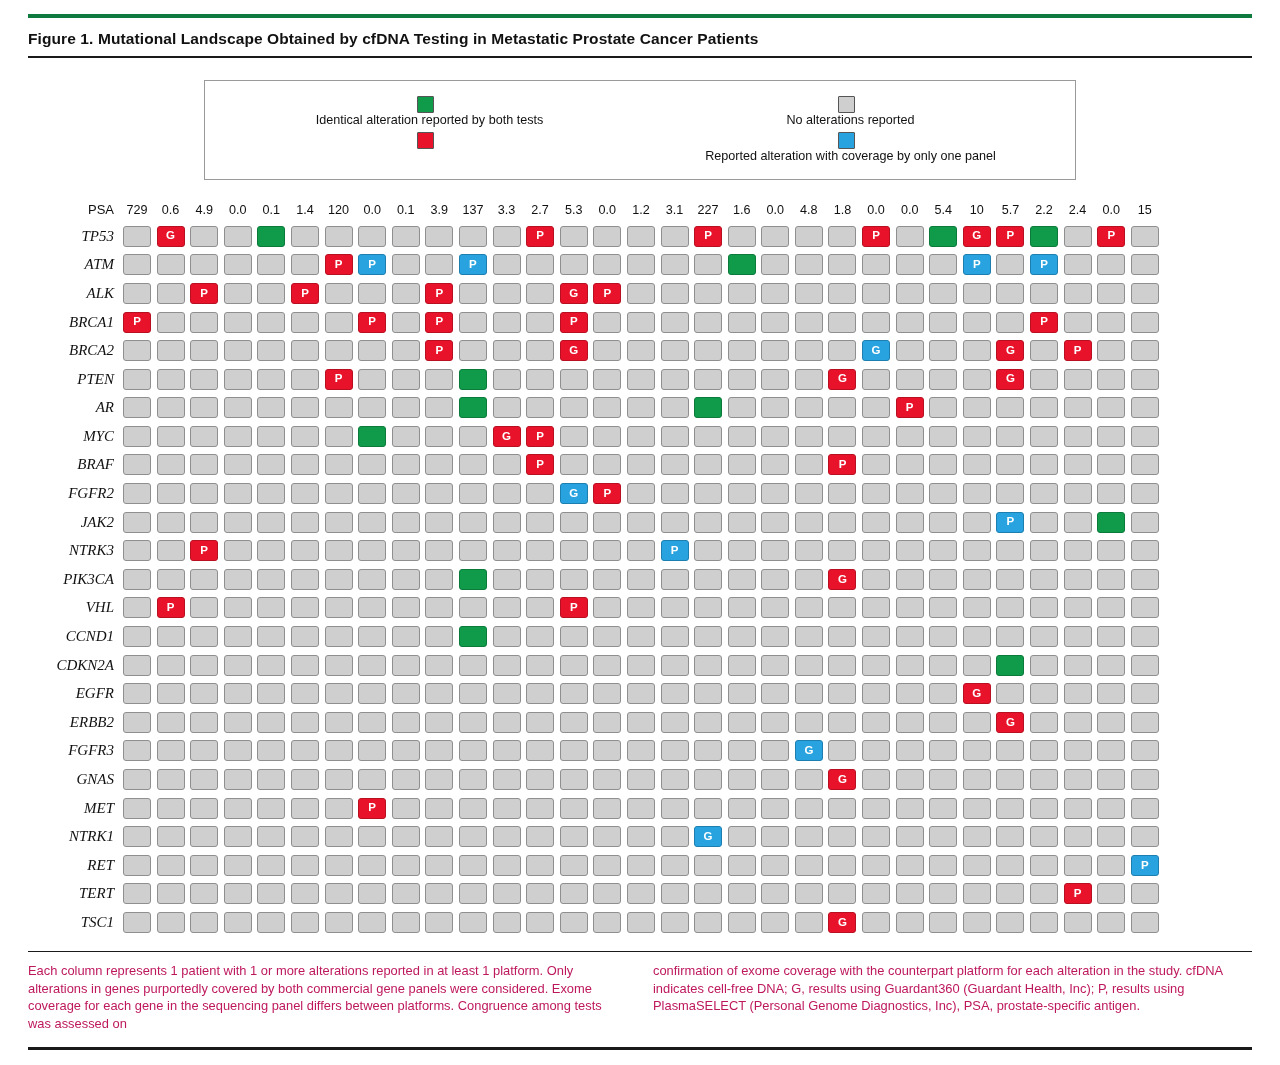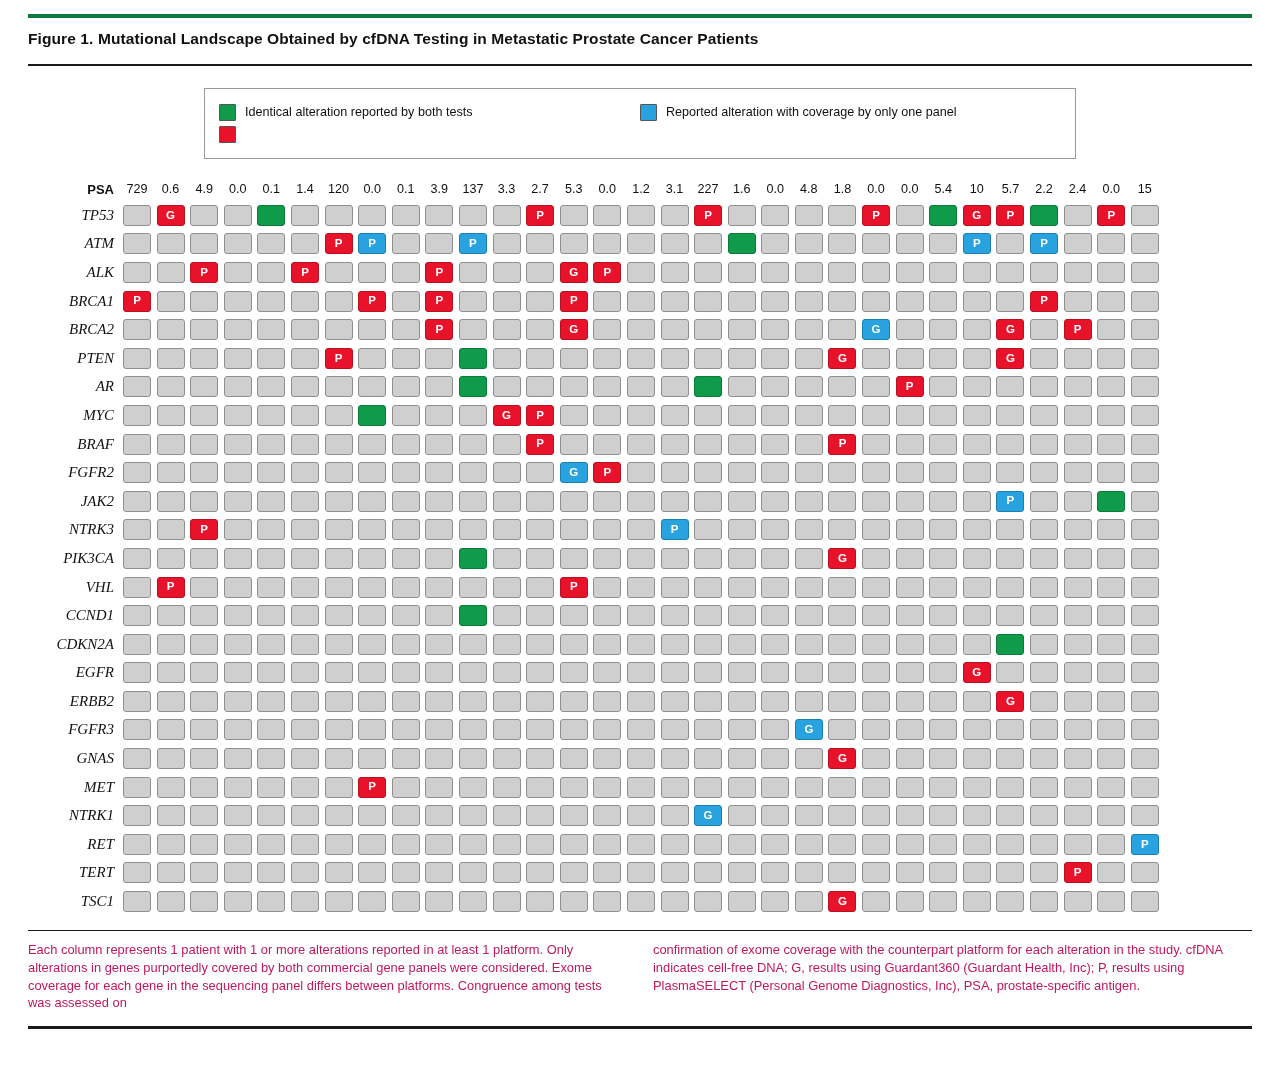--- a/index.html
+++ b/index.html
@@ -14,53 +14,53 @@
     position:relative;
     width:1280px;height:1065px;
     box-sizing:border-box;
     padding:0 28px;
   }
   .top-rule{
     height:4px;background:#0f7a3d;margin-top:14px;
   }
   .fig-title{
     font-size:15.5px;font-weight:bold;letter-spacing:.1px;
-    padding:12px 0 16px 0;color:#111;
+    padding:12px 0 8px 0;color:#111;
   }
   .title-rule{height:2px;background:#1a1a1a;}
   
   .legend{
     margin:22px auto 0 auto;
     width:872px;
     border:1px solid #9a9a9a;
     box-sizing:border-box;
     padding:10px 14px 10px 14px;
     display:flex;flex-wrap:wrap;
   }
   .legend-col{width:50%;box-sizing:border-box;}
-  .legend-row{display:flex;align-items:center;margin:5px 0;}
+  .legend-row{display:flex;align-items:center;margin:5px 0;flex-direction:column;}
   .legend-swatch{
     width:15px;height:15px;border:1px solid #555;margin-right:9px;flex:none;
     border-radius:1px;
   }
   .legend-label{font-size:12.6px;color:#111;line-height:1.15;}
   
   .matrix{
     margin-top:18px;
     position:relative;
   }
   .row{display:flex;align-items:center;height:28.6px;}
   .rowlabel{
     width:86px;text-align:right;padding-right:9px;
     font-size:15px;font-style:italic;color:#111;
     font-family:"Liberation Serif", serif;
     flex:none;
   }
   .psa-label{
-    font-style:normal;font-weight:bold;font-size:13px;
+    font-style:normal;font-weight:normal;font-size:13px;
     font-family:"Liberation Sans", sans-serif;
   }
   .cells{display:flex;}
   .cell{
     width:28px;height:21px;margin-right:5.6px;
     border-radius:3px;border:1px solid #8e8e8e;
     background:#cfcfcf;
     box-sizing:border-box;
     display:flex;align-items:center;justify-content:center;
     font-size:11.5px;font-weight:bold;color:#ffffff;
@@ -101,20 +101,24 @@
     <div class="legend-col">
       <div class="legend-row">
         <span class="legend-swatch" style="background:#0f9b4a"></span>
         <span class="legend-label">Identical alteration reported by both tests</span>
       </div>
       <div class="legend-row">
         <span class="legend-swatch" style="background:#e8132b"></span>
       </div>
     </div>
     <div class="legend-col">
+      <div class="legend-row">
+        <span class="legend-swatch" style="background:#cfcfcf"></span>
+        <span class="legend-label">No alterations reported</span>
+      </div>
       <div class="legend-row">
         <span class="legend-swatch" style="background:#28a3e0"></span>
         <span class="legend-label">Reported alteration with coverage by only one panel</span>
       </div>
     </div>
   </div>
 
   <div class="matrix">
     <div class="row psa-row">
       <div class="rowlabel psa-label">PSA</div>

